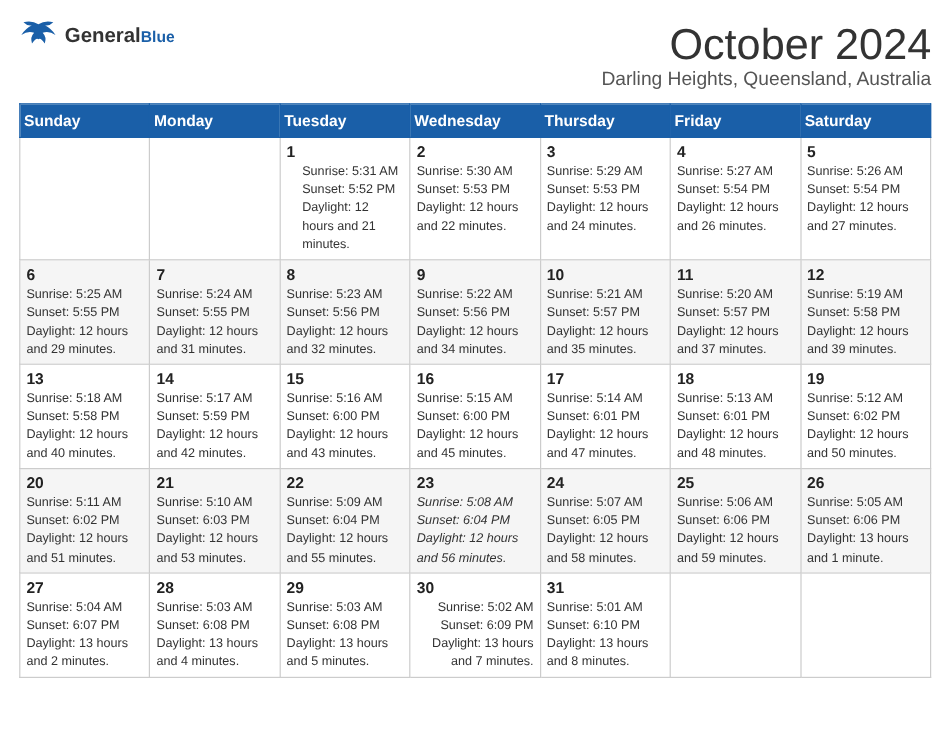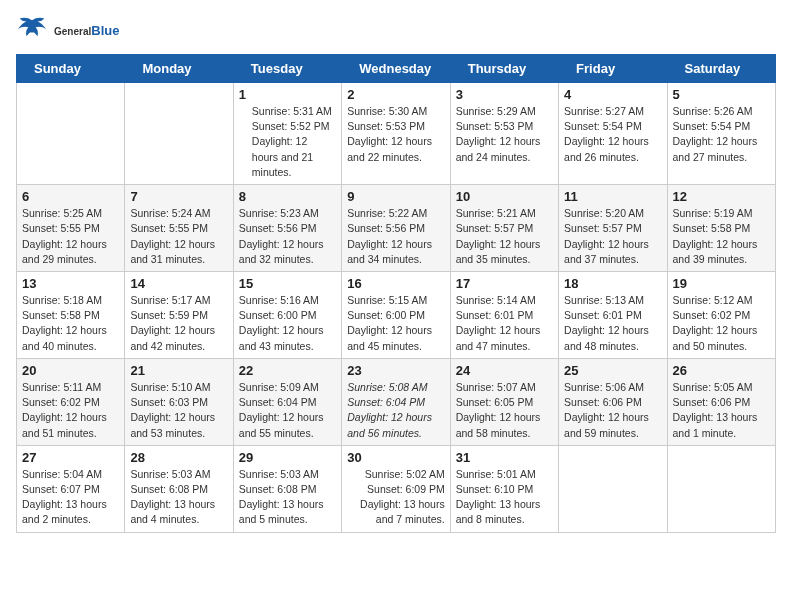--- a/index.html
+++ b/index.html
@@ -14,35 +14,35 @@
       display: flex;
       justify-content: space-between;
       align-items: flex-start;
       margin-bottom: 10px;
     }
     .logo {
       display: flex;
       align-items: center;
       gap: 6px;
     }
-    .logo-text-general { font-size: 10px; font-weight: bold; color: #333; }
+    .logo-text-general { font-size: 17px; font-weight: bold; color: #333; }
     .logo-text-blue { font-size: 13px; font-weight: bold; color: #1a5fa8; }
     .logo-bird {
       width: 32px;
       height: 28px;
     }
     .title-block { text-align: right; }
     .month-title { font-size: 36px; color: #333; font-weight: normal; }
     .location-title { font-size: 16px; color: #555; }
 
     .calendar { width: 100%; border-collapse: collapse; }
     .calendar th {
       background: #1a5fa8;
       color: #fff;
-      padding: 6px 17px;
+      padding: 6px 3px;
       font-size: 13px;
       text-align: left;
       border: 1px solid #1a5fa8;
     }
     .calendar td {
       border: 1px solid #ccc;
       vertical-align: top;
       padding: 4px 5px;
       width: 108px;
       min-height: 70px;
@@ -59,20 +59,24 @@
 <body>
 
 <div class="header">
   <div class="logo">
     <svg class="logo-bird" viewBox="0 0 36 30">
       <path d="M18 4 Q24 0 32 2 Q28 6 24 5 Q30 8 34 14 Q28 10 22 12 Q26 16 24 22 Q20 16 18 18 Q16 16 12 22 Q10 16 14 12 Q8 10 2 14 Q6 8 12 5 Q8 6 4 2 Q12 0 18 4Z" fill="#1a5fa8"></path>
     </svg>
     <div>
       <span class="logo-text-general">General</span><span class="logo-text-blue">Blue</span>
     </div>
+  </div>
+  <div class="title-block">
+    <div class="month-title">October 2024</div>
+    <div class="location-title">Darling Heights, Queensland, Australia</div>
   </div>
 </div>
 
 <table class="calendar">
   <thead>
     <tr id="weekday-header">
         <th>Sunday</th>
         <th>Monday</th>
         <th>Tuesday</th>
         <th>Wednesday</th>

